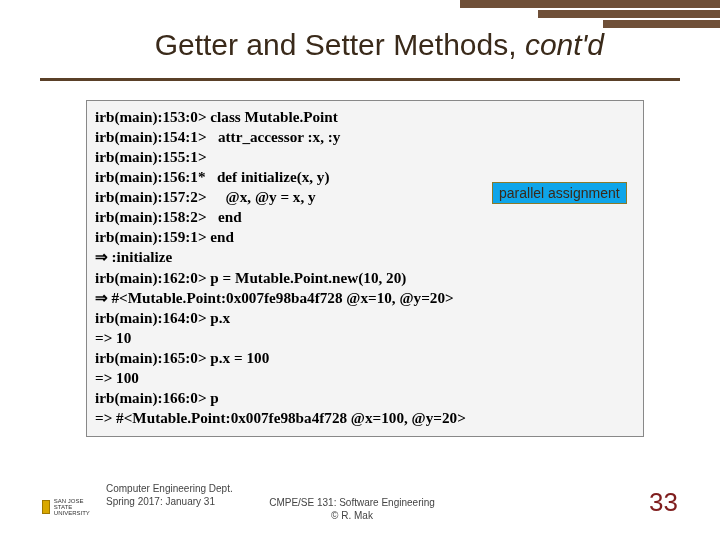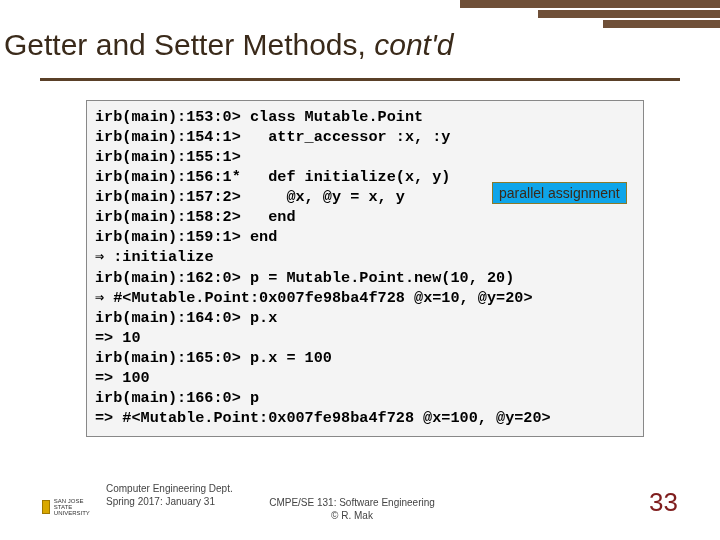--- a/index.html
+++ b/index.html
@@ -8,23 +8,23 @@
 
   .top-stripes { position: absolute; top: 0; right: 0; width: 260px; }
   .stripe { height: 8px; margin-bottom: 2px; }
   .s1 { background: #6f4f38; }
   .s2 { background: #6f4f38; width: 70%; margin-left: auto; }
   .s3 { background: #6f4f38; width: 45%; margin-left: auto; }
 
   .title {
     position: absolute;
     top: 28px;
-    left: 4px;
+    left: 16px;
     width: 588px;
-    text-align: left;
+    text-align: right;
     font-size: 30px;
     color: #3a2a1a;
     padding-bottom: 6px;
   }
   .title .ital { font-style: italic; }
   .title-rule {
     position: absolute;
     top: 78px;
     left: 40px;
     width: 640px;
@@ -35,21 +35,21 @@
   .codebox {
     position: absolute;
     top: 100px;
     left: 86px;
     width: 558px;
     border: 1px solid #888;
     background: #f4f4f4;
     padding: 6px 8px 8px 8px;
   }
   .code {
-    font-family: Liberation Mono, monospace;
+    font-family: Liberation Serif, serif;
     font-size: 15.2px;
     line-height: 1.32;
     font-weight: bold;
     white-space: pre;
     color: #000;
   }
 
   .annot {
     position: absolute;
     border: 1px solid #8a7a2a;

